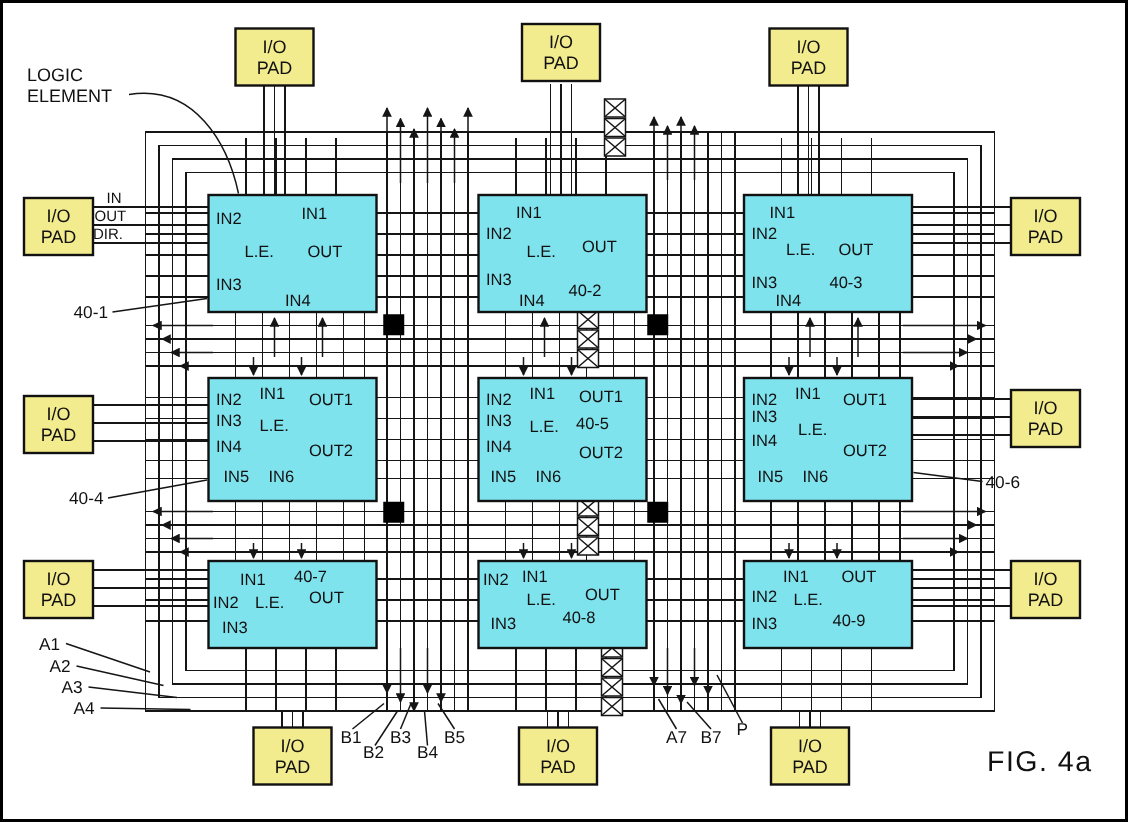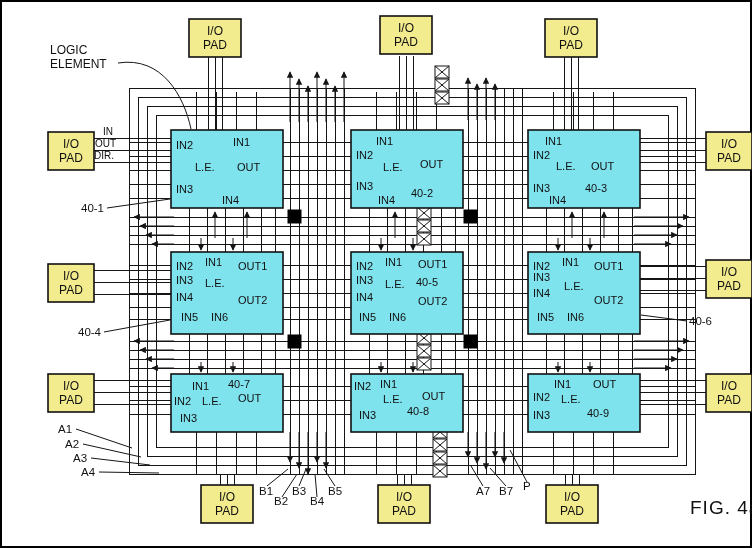--- a/index.html
+++ b/index.html
@@ -1,20 +1,19 @@
 <!DOCTYPE html>
 <html style="--pad-fill: #f3ec8e; --le-fill: #7fe3ee; --line: #151515;"><head>
 <meta charset="utf-8">
 <style>
   html,body{margin:0;padding:0;background:#e8e8e8;}
   .stage{
     width:752px;height:548px;background:#ffffff;position:relative;
     border:2px solid #000;box-sizing:border-box;margin:0 auto;
     font-family:"Liberation Sans",sans-serif;
-    padding-left:32px;
   }
   svg{display:block;}
   svg text{font-family:"Liberation Sans",sans-serif;fill:#111;}
   .t{font-size:12px;}
   .le{font-size:11px;}
   .tiny{font-size:10px;}
   .ref{font-size:11.5px;}
   .fig{font-size:19px;letter-spacing:1px;}
   .mid{text-anchor:middle;}
   .pad{fill:var(--pad-fill,#f3ec8e);stroke:#111;stroke-width:1.6;}

